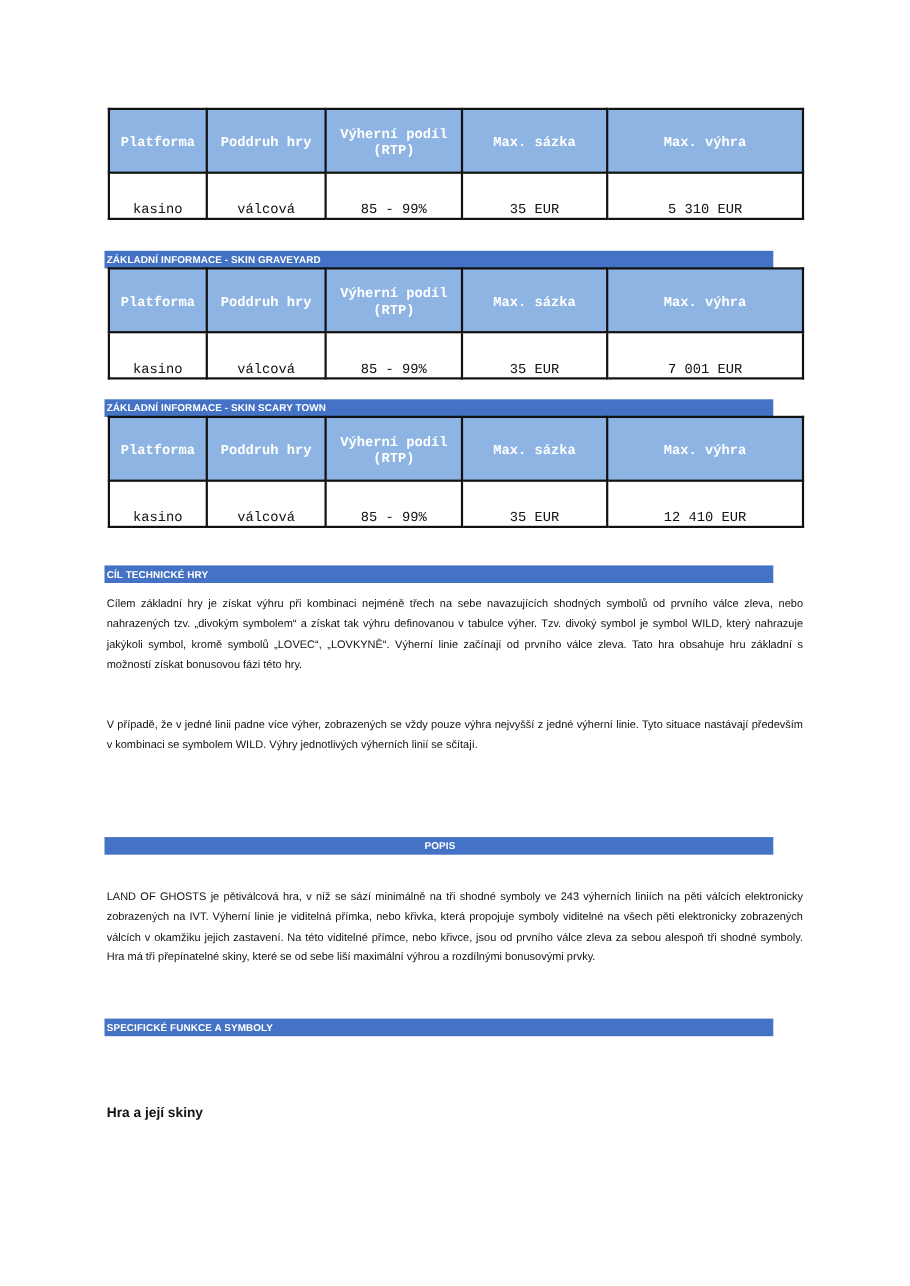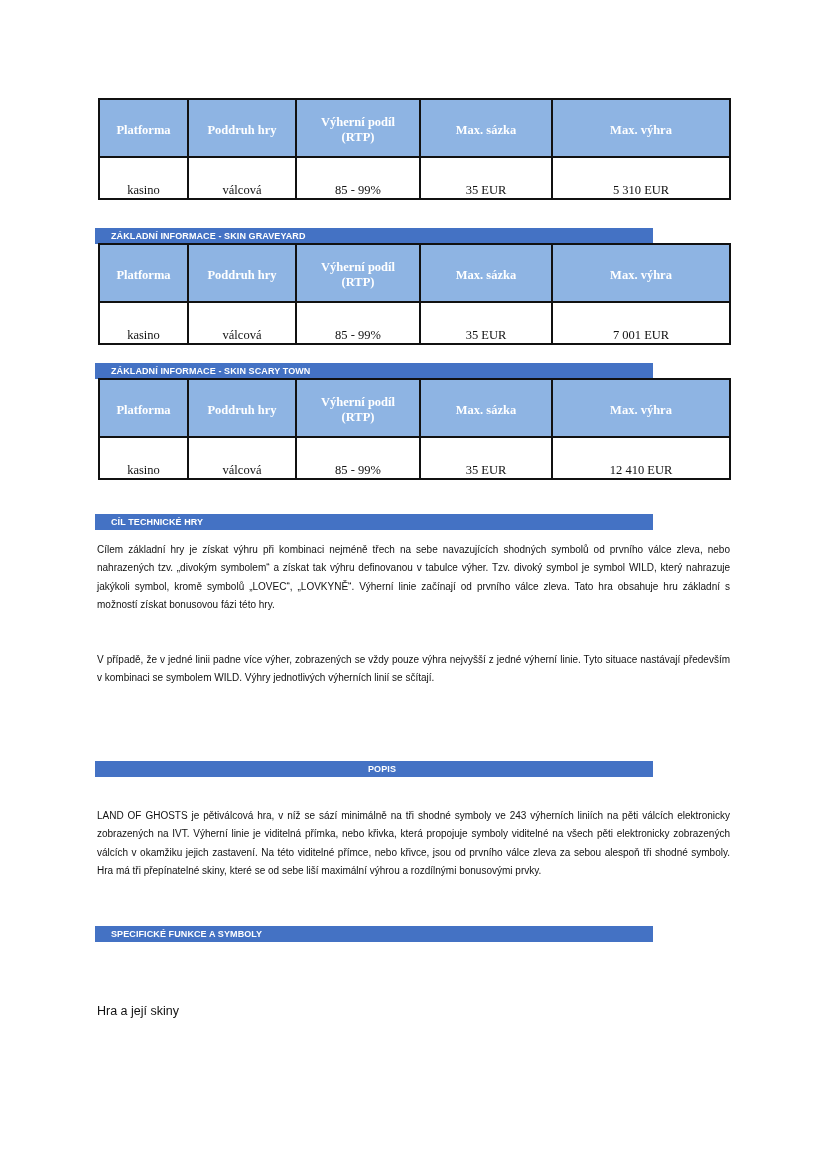--- a/index.html
+++ b/index.html
@@ -3,48 +3,48 @@
 <meta charset="utf-8">
 <style>
   html, body { margin: 0; padding: 0; background: #ffffff; }
   body {
     width: 827px; height: 1169px; position: relative; overflow: hidden;
     font-family: "Liberation Sans", sans-serif; color: #111;
   }
   table.info {
     position: absolute; left: 98px; width: 631px;
     border-collapse: collapse; table-layout: fixed;
-    font-family: Liberation Serif, serif;
+    font-family: Liberation Mono, monospace;
     border-radius: 24px;
   }
   table.info th, table.info td {
     border: 2px solid #111; text-align: center; padding: 0;
   }
   table.info th {
     background: #8eb4e3; color: #ffffff; font-weight: bold;
     font-size: 12.5px; height: 52px; line-height: 15px; vertical-align: middle;
     padding-top: 4px;
   }
   table.info td {
     font-size: 12.5px; height: 40px; vertical-align: bottom; padding-bottom: 0;
     color: #111;
   }
   .sect-bar {
-    position: absolute; left: 95px; width: 558px; height: 16px;
+    position: absolute; left: 95px; width: 608px; height: 16px;
     background: #4472c4; color: #ffffff; font-weight: bold;
-    font-size: 9px; line-height: 17px; padding-left: 16px; box-sizing: border-box;
+    font-size: 9px; line-height: 17px; padding-left: 2px; box-sizing: border-box;
     font-variant: small-caps; letter-spacing: 0.1px;
   }
   .sect-bar .sc { text-transform: uppercase; }
   .para {
     position: absolute; left: 97px; width: 633px;
     font-size: 10px; line-height: 18.4px; text-align: justify; color: #111;
   }
   .subhead {
-    position: absolute; left: 97px; font-weight: normal; font-size: 12.5px; color: #111;
+    position: absolute; left: 97px; font-weight: bold; font-size: 12.5px; color: #111;
   }
 </style>
 </head>
 <body>
 
 <table class="info" style="top:98px;">
   <colgroup>
     <col style="width:89px">
       <col style="width:108px">
       <col style="width:124px">

